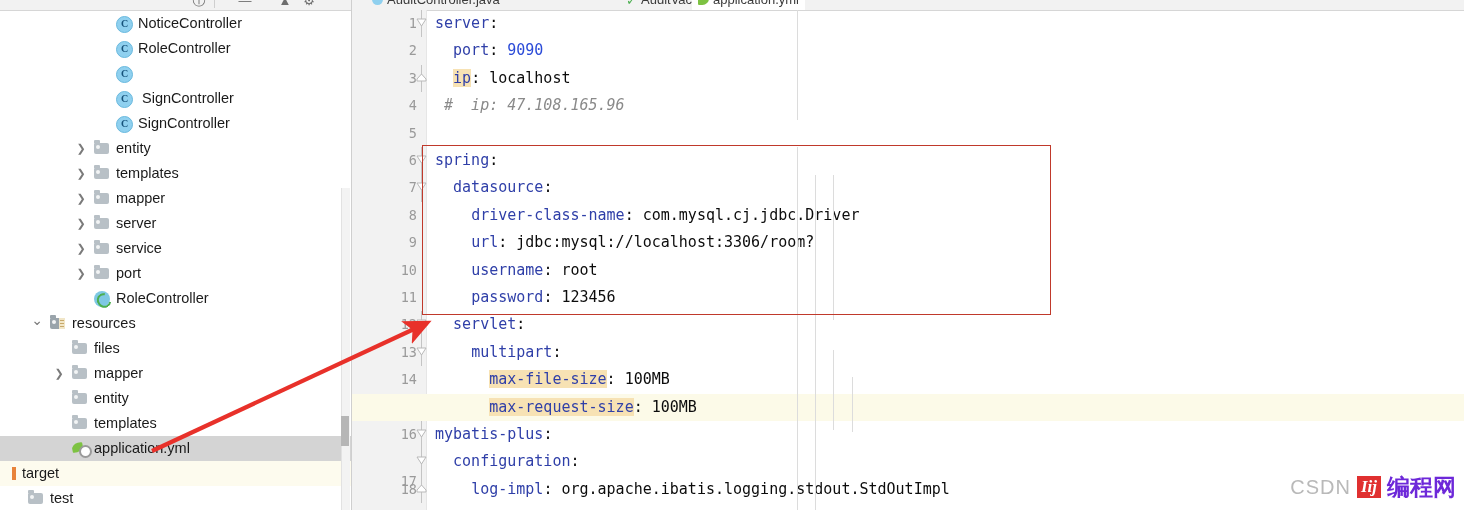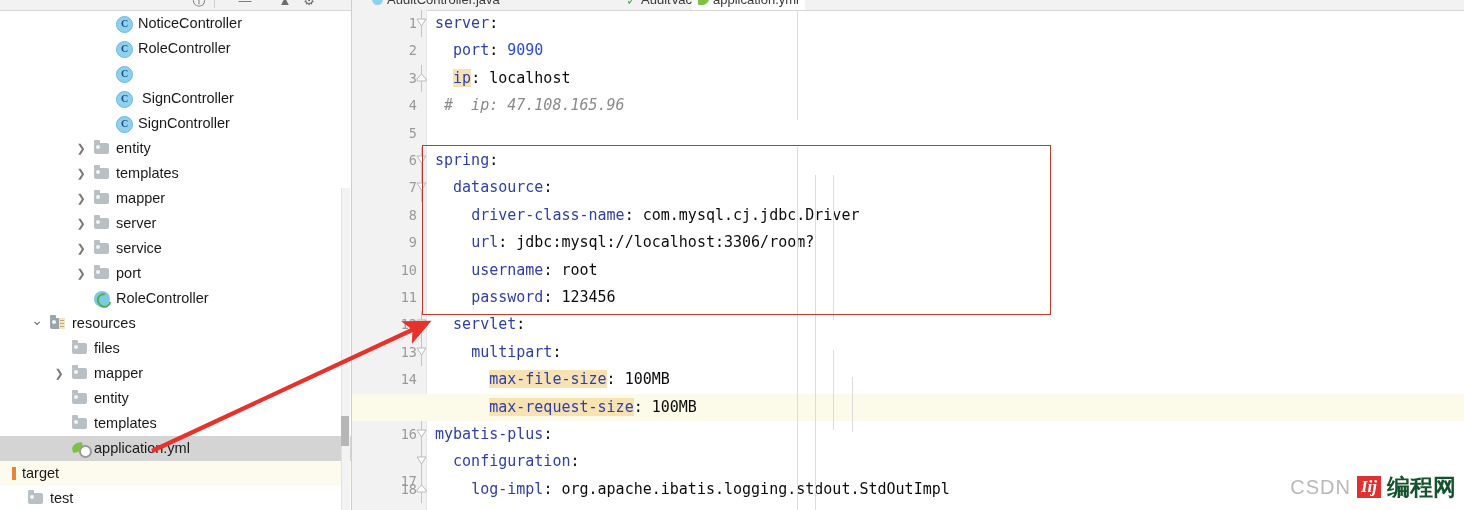--- a/index.html
+++ b/index.html
@@ -181,21 +181,21 @@
   }
   #wm .csdn{
     font-family:"Liberation Sans", sans-serif;font-size:20px;color:#b9b9b9;
     letter-spacing:1px;
   }
   #wm .badge{
     background:#e03030;color:#ffffff;font-size:17px;font-weight:bold;
     padding:1px 4px;font-family:"Liberation Serif", serif;font-style:italic;
   }
   #wm .cn{
-    font-family:"DejaVu Sans", sans-serif;font-size:23px;font-weight:bold;color:#14532d;
+    font-family:"DejaVu Sans", sans-serif;font-size:23px;font-weight:bold;color:#6d28d9;
     letter-spacing:0px;
   }
 </style>
 </head>
 <body>
 
 <div id="root">
 
   <div id="sidebar">
 

